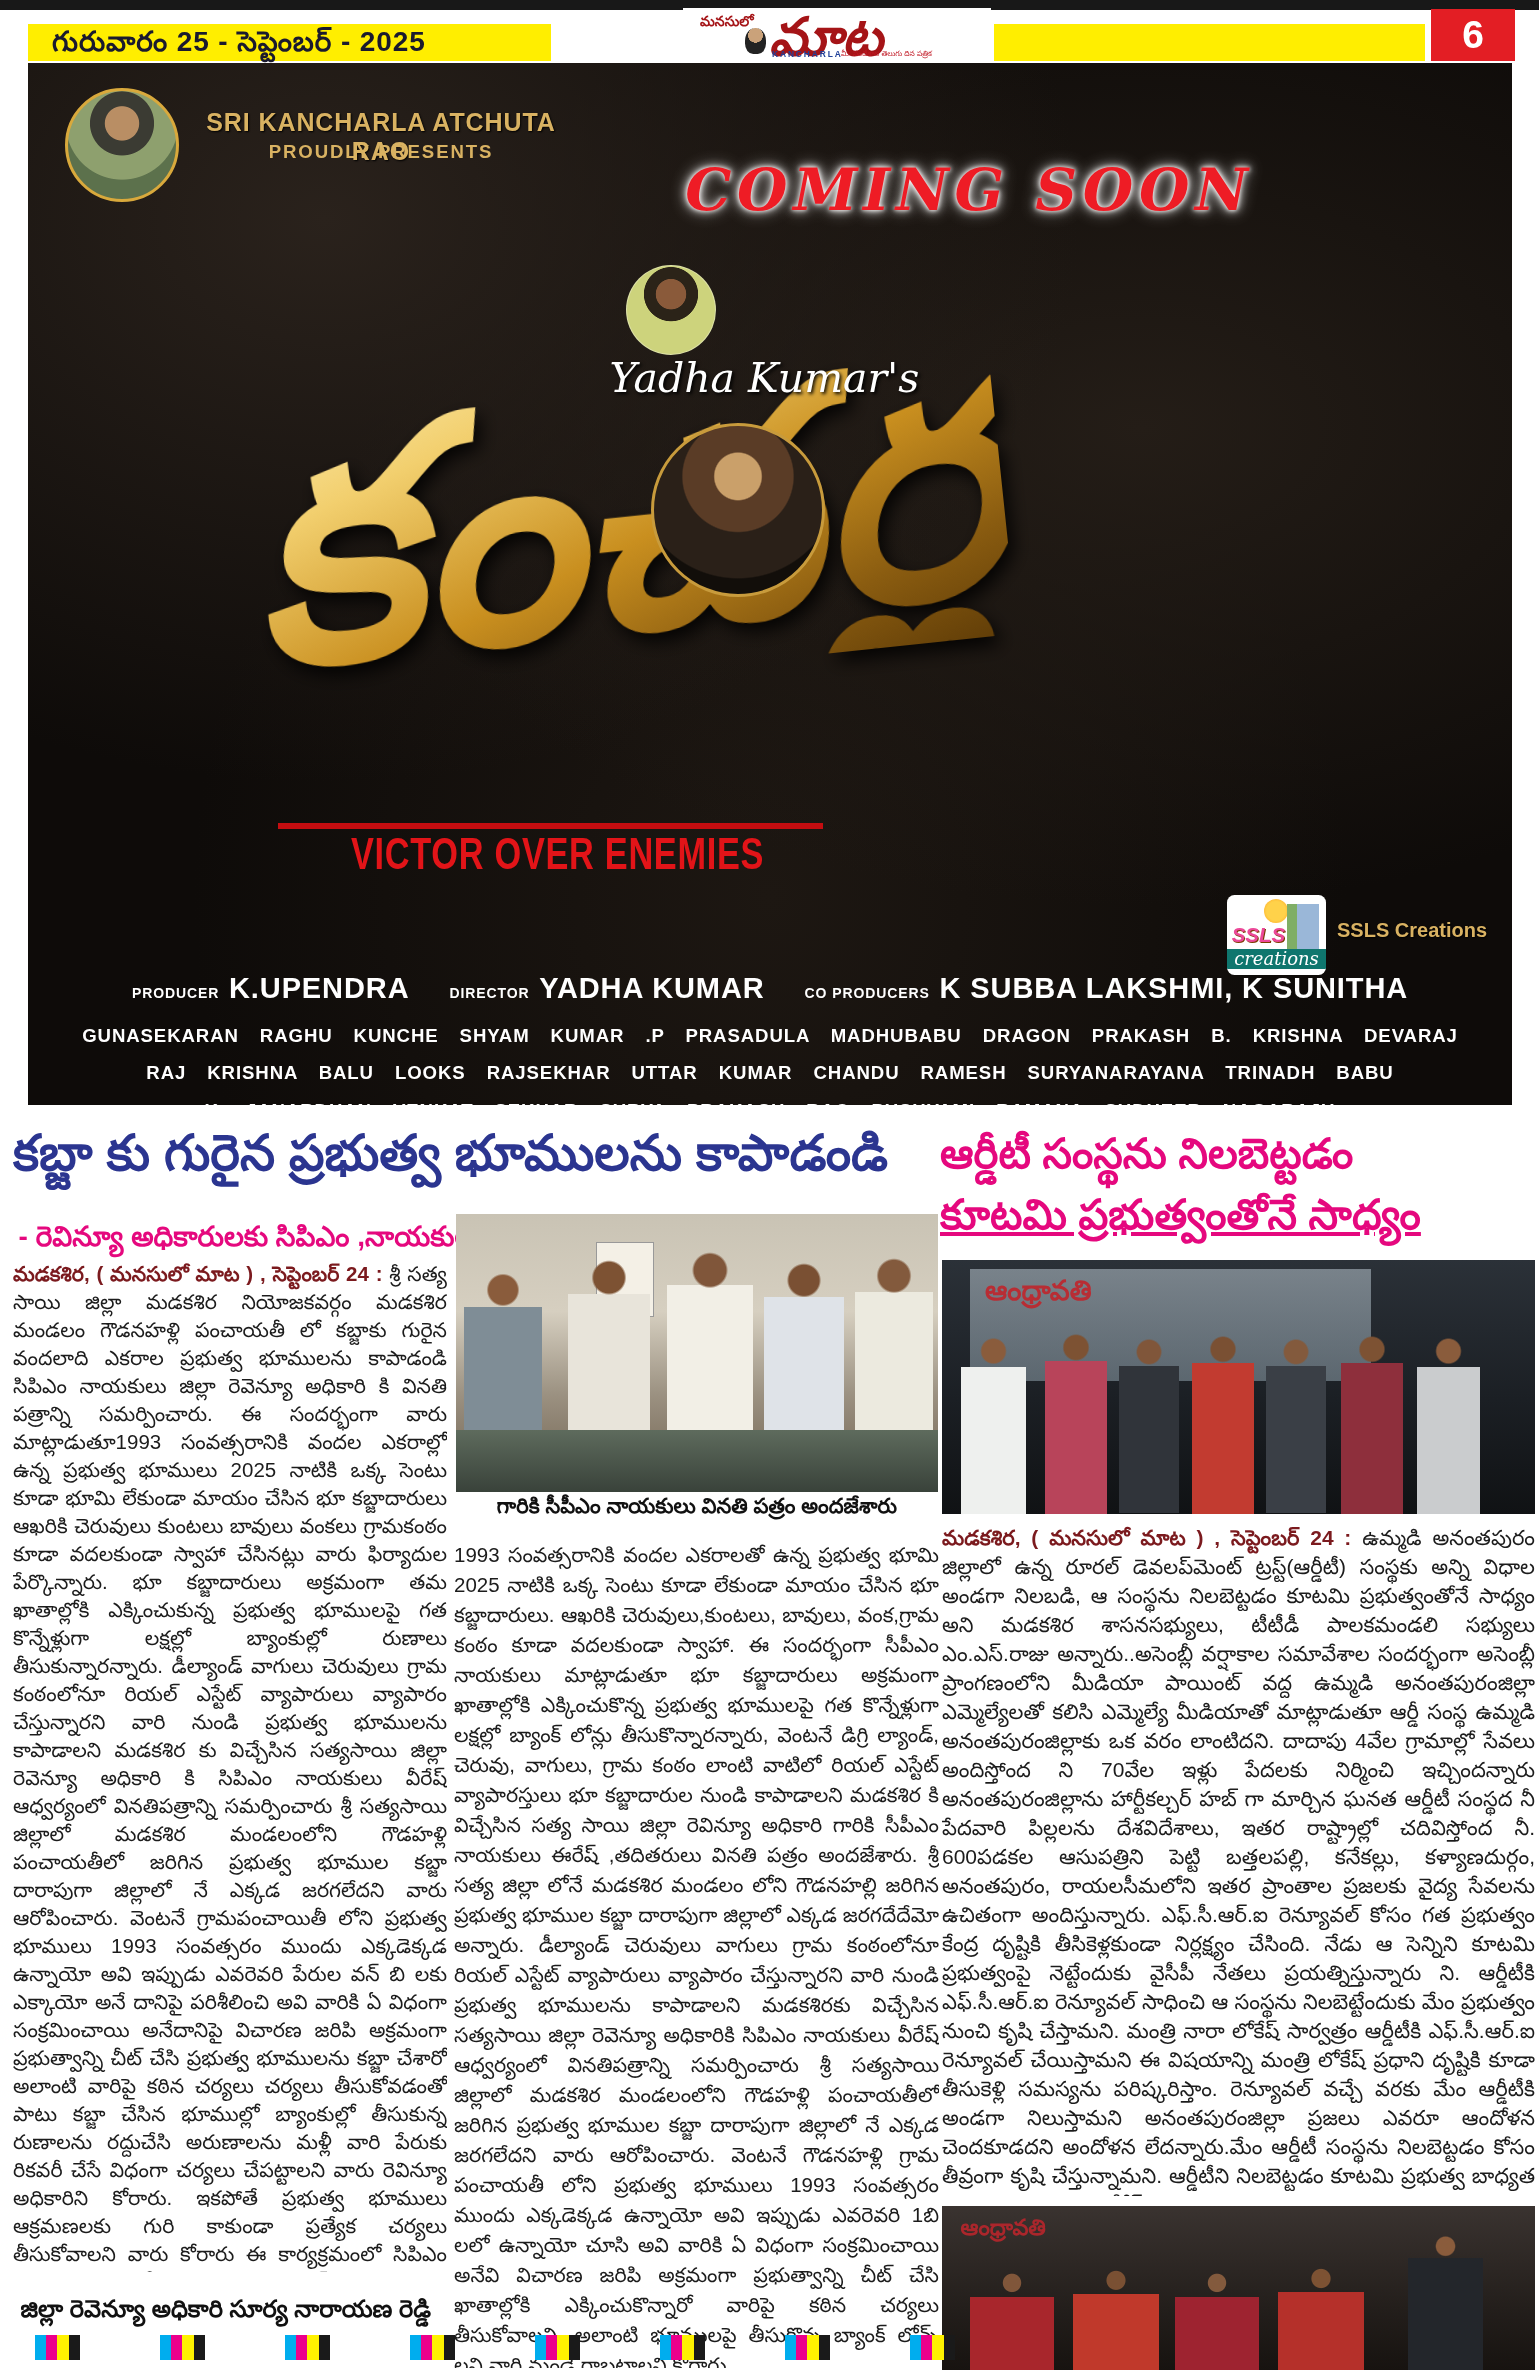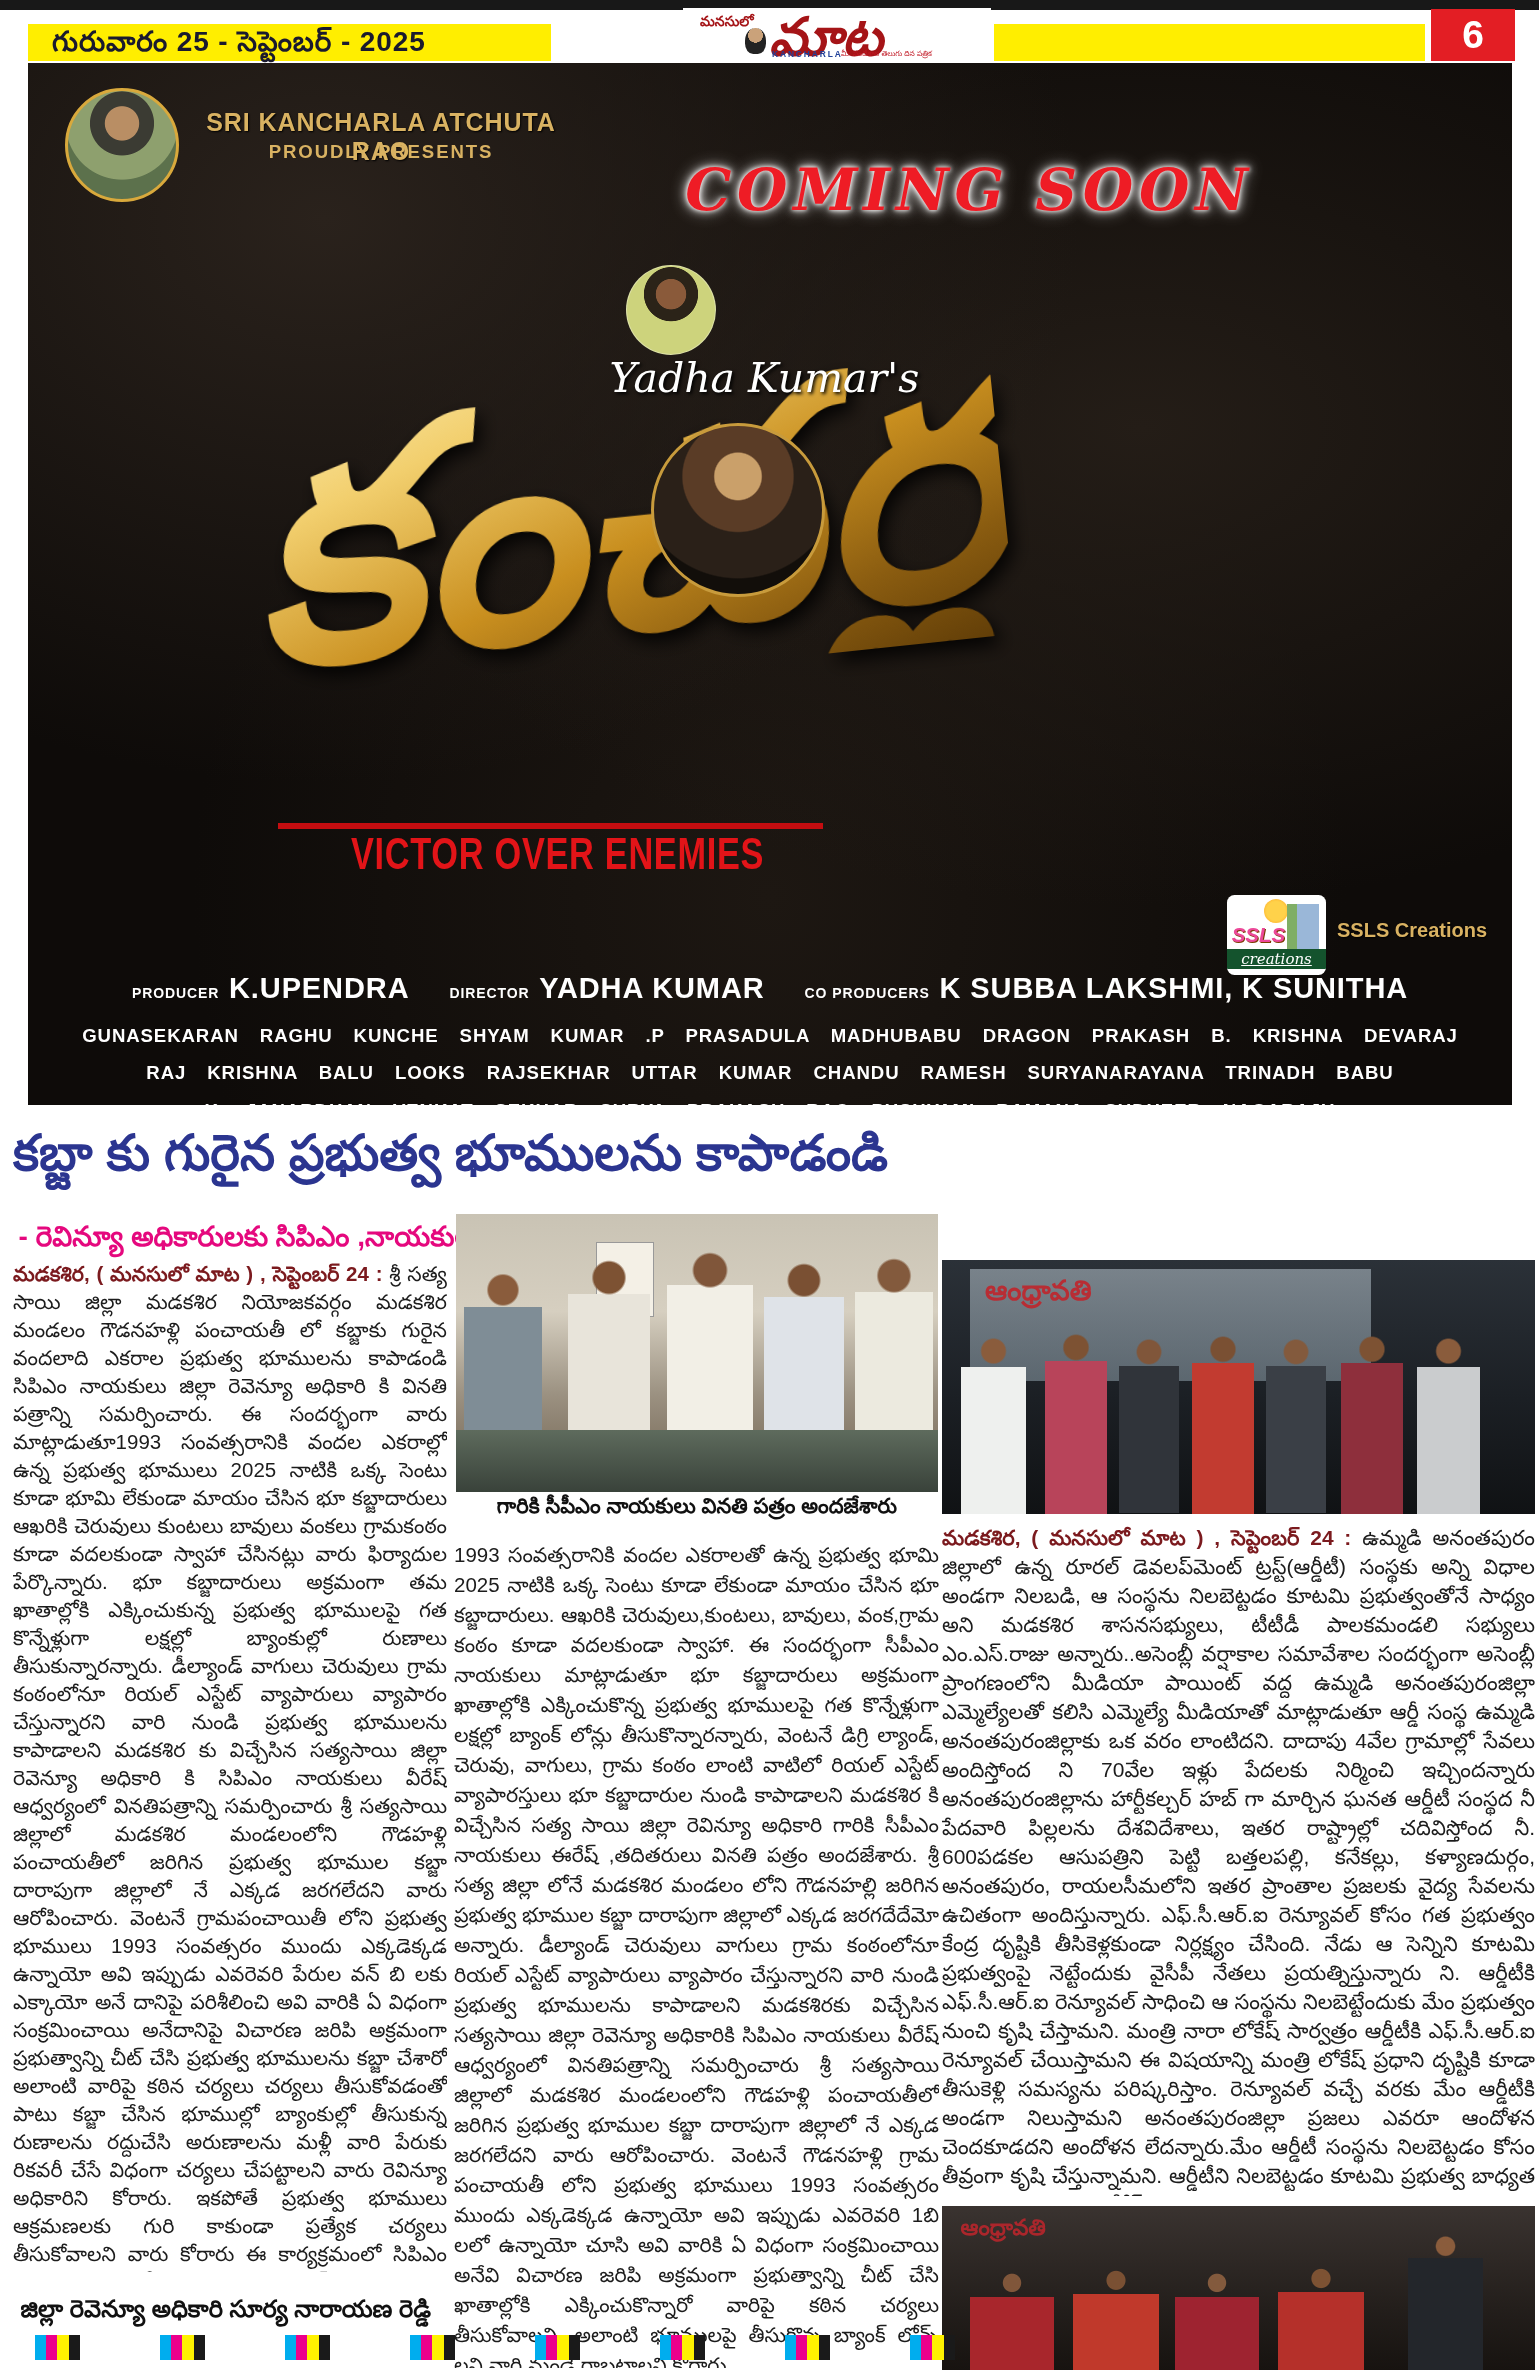--- a/index.html
+++ b/index.html
@@ -57,22 +57,22 @@
   .film-tagline{left:323px;top:766px;width:522px;color:#e21418;font-weight:bold;font-size:44px;letter-spacing:0.9px;
         transform:scaleX(0.78);transform-origin:left center;white-space:nowrap;
         font-family:"Liberation Sans",sans-serif;}
   .ssls-box{left:1199px;top:832px;width:99px;height:80px;background:#ffffff;border-radius:7.5px;overflow:hidden;}
   .ssls-sun{position:absolute;left:37px;top:3.7px;width:24px;height:24px;border-radius:50%;
         background:radial-gradient(circle,#ffd24a 0 55%,#ff9d1c 100%);}
   .ssls-bldg{position:absolute;right:7.5px;top:9.3px;width:32px;height:45px;
         background:linear-gradient(90deg,#7fae66 0 30%,#9ab7d8 31% 100%);}
   .ssls-word{position:absolute;left:4.7px;top:28px;font-size:20.5px;font-weight:bold;font-style:italic;color:#ec4899;
         text-shadow:0.9px 0.9px 0 #7a3c00;}
-  .ssls-strip{position:absolute;left:0;bottom:5.6px;width:100%;height:20.5px;background:#14532d;color:#fff;
-        font-family:"DejaVu Serif",serif;font-style:italic;font-size:15px;text-align:center;line-height:20.5px;text-decoration:underline;}
+  .ssls-strip{position:absolute;left:0;bottom:5.6px;width:100%;height:20.5px;background:#0f766e;color:#fff;
+        font-family:"DejaVu Serif",serif;font-style:italic;font-size:18px;text-align:center;line-height:20.5px;}
   .ssls-name{left:1309px;top:856px;color:#d9b262;font-weight:bold;font-size:20px;text-shadow:0.9px 0.9px 1.9px #000;}
   .credits-line{left:0;top:909px;width:1484px;display:flex;justify-content:center;align-items:baseline;gap:40px;}
   .credit-role{font-size:14px;font-weight:bold;color:#ffffff;letter-spacing:0.9px;}
   .credit-name{font-size:29px;font-weight:bold;color:#ffffff;letter-spacing:0.9px;margin-left:5.6px;}
   .names-row{left:0;width:1484px;text-align:center;color:#ffffff;font-weight:bold;font-size:18.6px;
         letter-spacing:0.9px;word-spacing:15px;}
   .nr1{top:962px;} .nr2{top:999px;} .nr3{top:1037px;}
 
   
   .headline-left{left:13px;top:1124px;width:932px;font-size:50px;font-weight:bold;color:#2b3590;white-space:nowrap;overflow:hidden;}
@@ -188,20 +188,24 @@
     <div class="person" style="left:7.5px;top:56px;width:78px;height:222px;background:radial-gradient(circle at 50% 9%,#8a5c3c 0 7%,transparent 8%),linear-gradient(180deg,transparent 0 37px,#7f8d96 37px 100%);"></div>
     <div class="person" style="left:112px;top:45px;width:82px;height:233px;background:radial-gradient(circle at 50% 8%,#7d5233 0 7%,transparent 8%),linear-gradient(180deg,transparent 0 35px,#e8e4da 35px 100%);"></div>
     <div class="person" style="left:211px;top:37px;width:86px;height:241px;background:radial-gradient(circle at 50% 8%,#80563a 0 7%,transparent 8%),linear-gradient(180deg,transparent 0 34px,#f2efe6 34px 100%);"></div>
     <div class="person" style="left:308px;top:48px;width:80px;height:229px;background:radial-gradient(circle at 50% 8%,#7a5033 0 7%,transparent 8%),linear-gradient(180deg,transparent 0 35px,#dfe3e8 35px 100%);"></div>
     <div class="person" style="left:399px;top:43px;width:78px;height:235px;background:radial-gradient(circle at 50% 8%,#835a3d 0 7%,transparent 8%),linear-gradient(180deg,transparent 0 35px,#eceadf 35px 100%);"></div>
     <div style="position:absolute;left:0;bottom:0;width:100%;height:62px;background:linear-gradient(180deg,#5e6b5d 0%,#39423a 100%);"></div>
   </div>
   <div class="abs caption">గారికి సీపీఎం నాయకులు వినతి పత్రం అందజేశారు</div>
   <div class="abs bodytext col2">1993 సంవత్సరానికి వందల ఎకరాలతో ఉన్న ప్రభుత్వ భూమి 2025 నాటికి ఒక్క సెంటు కూడా లేకుండా మాయం చేసిన భూ కబ్జాదారులు. ఆఖరికి చెరువులు,కుంటలు, బావులు, వంక,గ్రామ కంఠం కూడా వదలకుండా స్వాహా. ఈ సందర్భంగా సీపీఎం నాయకులు మాట్లాడుతూ భూ కబ్జాదారులు అక్రమంగా ఖాతాల్లోకి ఎక్కించుకొన్న ప్రభుత్వ భూములపై గత కొన్నేళ్లుగా లక్షల్లో బ్యాంక్ లోన్లు తీసుకొన్నారన్నారు, వెంటనే డిగ్రి ల్యాండ్, చెరువు, వాగులు, గ్రామ కంఠం లాంటి వాటిలో రియల్ ఎస్టేట్ వ్యాపారస్తులు భూ కబ్జాదారుల నుండి కాపాడాలని మడకశిర కి విచ్చేసిన సత్య సాయి జిల్లా రెవిన్యూ అధికారి గారికి సీపీఎం నాయకులు ఈరేష్ ,తదితరులు వినతి పత్రం అందజేశారు. శ్రీ సత్య జిల్లా లోనే మడకశిర మండలం లోని గౌడనహల్లి జరిగిన ప్రభుత్వ భూముల కబ్జా దారాపుగా జిల్లాలో ఎక్కడ జరగదేదేమో అన్నారు. డీల్యాండ్ చెరువులు వాగులు గ్రామ కంఠంలోనూ రియల్ ఎస్టేట్ వ్యాపారులు వ్యాపారం చేస్తున్నారని వారి నుండి ప్రభుత్వ భూములను కాపాడాలని మడకశిరకు విచ్చేసిన సత్యసాయి జిల్లా రెవెన్యూ అధికారికి సిపిఎం నాయకులు వీరేష్ ఆధ్వర్యంలో వినతిపత్రాన్ని సమర్పించారు శ్రీ సత్యసాయి జిల్లాలో మడకశిర మండలంలోని గౌడహళ్లి పంచాయతీలో జరిగిన ప్రభుత్వ భూముల కబ్జా దారాపుగా జిల్లాలో నే ఎక్కడ జరగలేదని వారు ఆరోపించారు. వెంటనే గౌడనహళ్లి గ్రామ పంచాయతీ లోని ప్రభుత్వ భూములు 1993 సంవత్సరం ముందు ఎక్కడెక్కడ ఉన్నాయో అవి ఇప్పుడు ఎవరెవరి 1బి లలో ఉన్నాయో చూసి అవి వారికి ఏ విధంగా సంక్రమించాయి అనేవి విచారణ జరిపి అక్రమంగా ప్రభుత్వాన్ని చీట్ చేసి ఖాతాల్లోకి ఎక్కించుకొన్నారో వారిపై కఠిన చర్యలు తీసుకోవాలని, అలాంటి భూములపై తీసుకొన్న బ్యాంక్ లోన్స్ లని వారి నుండే రాబట్టాలని కోరారు .</div>
 
+  <div class="abs headline-right">
+    <div>ఆర్డీటీ సంస్థను నిలబెట్టడం</div>
+    <div class="hl2">కూటమి ప్రభుత్వంతోనే సాధ్యం</div>
+  </div>
 
   <div class="abs photoB">
     <div class="backdrop"></div>
     <div class="backdrop-text">ఆంధ్రావతి</div>
     <div class="person" style="left:18.6px;top:75px;width:65px;height:179px;background:radial-gradient(circle at 50% 9%,#8a5c3c 0 7%,transparent 8%),linear-gradient(180deg,transparent 0 32px,#eef0ee 32px 100%);"></div>
     <div class="person" style="left:103px;top:71px;width:62px;height:183px;background:radial-gradient(circle at 50% 9%,#7d5233 0 7%,transparent 8%),linear-gradient(180deg,transparent 0 30px,#b8445a 30px 100%);"></div>
     <div class="person" style="left:177px;top:76px;width:60px;height:177px;background:radial-gradient(circle at 50% 9%,#80563a 0 7%,transparent 8%),linear-gradient(180deg,transparent 0 30px,#30343a 30px 100%);"></div>
     <div class="person" style="left:250px;top:73px;width:62px;height:181px;background:radial-gradient(circle at 50% 9%,#7a5033 0 7%,transparent 8%),linear-gradient(180deg,transparent 0 30px,#c23b30 30px 100%);"></div>
     <div class="person" style="left:324px;top:76px;width:60px;height:177px;background:radial-gradient(circle at 50% 9%,#835a3d 0 7%,transparent 8%),linear-gradient(180deg,transparent 0 30px,#3a3f46 30px 100%);"></div>
     <div class="person" style="left:399px;top:73px;width:62px;height:181px;background:radial-gradient(circle at 50% 9%,#7d5233 0 7%,transparent 8%),linear-gradient(180deg,transparent 0 30px,#8e2f3c 30px 100%);"></div>

